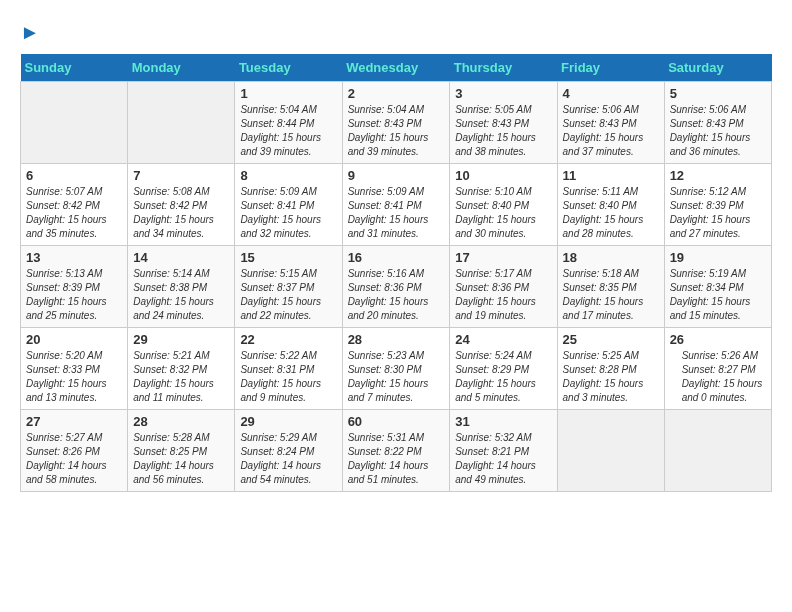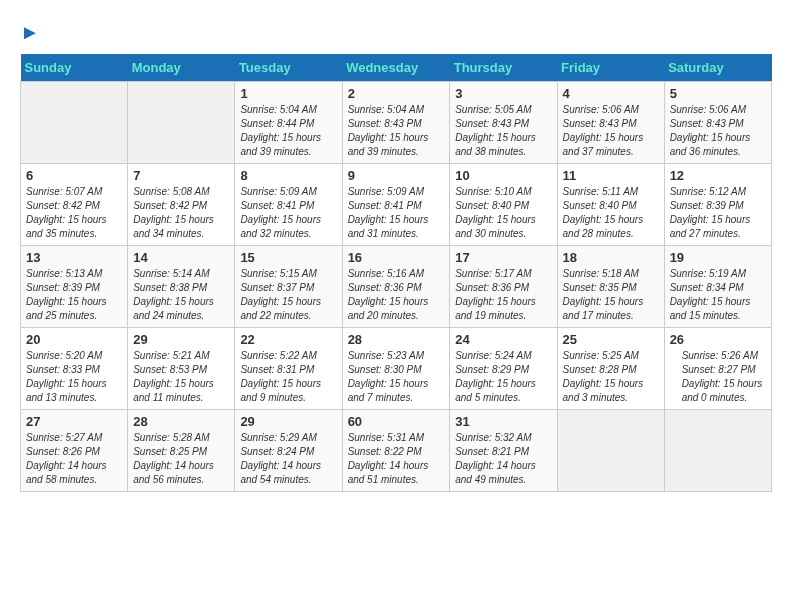--- a/index.html
+++ b/index.html
@@ -241,21 +241,21 @@
       <tr>
         <td>
           <span class="day-num">20</span>
           <div class="day-info" style="white-space: pre-line;">Sunrise: 5:20 AM
 Sunset: 8:33 PM
 Daylight: 15 hours and 13 minutes.</div>
         </td>
         <td>
           <span class="day-num">29</span>
           <div class="day-info" style="white-space: pre-line;">Sunrise: 5:21 AM
-Sunset: 8:53 PM
+Sunset: 8:32 PM
 Daylight: 15 hours and 11 minutes.</div>
         </td>
         <td>
           <span class="day-num">22</span>
           <div class="day-info" style="white-space: pre-line;">Sunrise: 5:22 AM
 Sunset: 8:31 PM
 Daylight: 15 hours and 9 minutes.</div>
         </td>
         <td>
           <span class="day-num">28</span>

